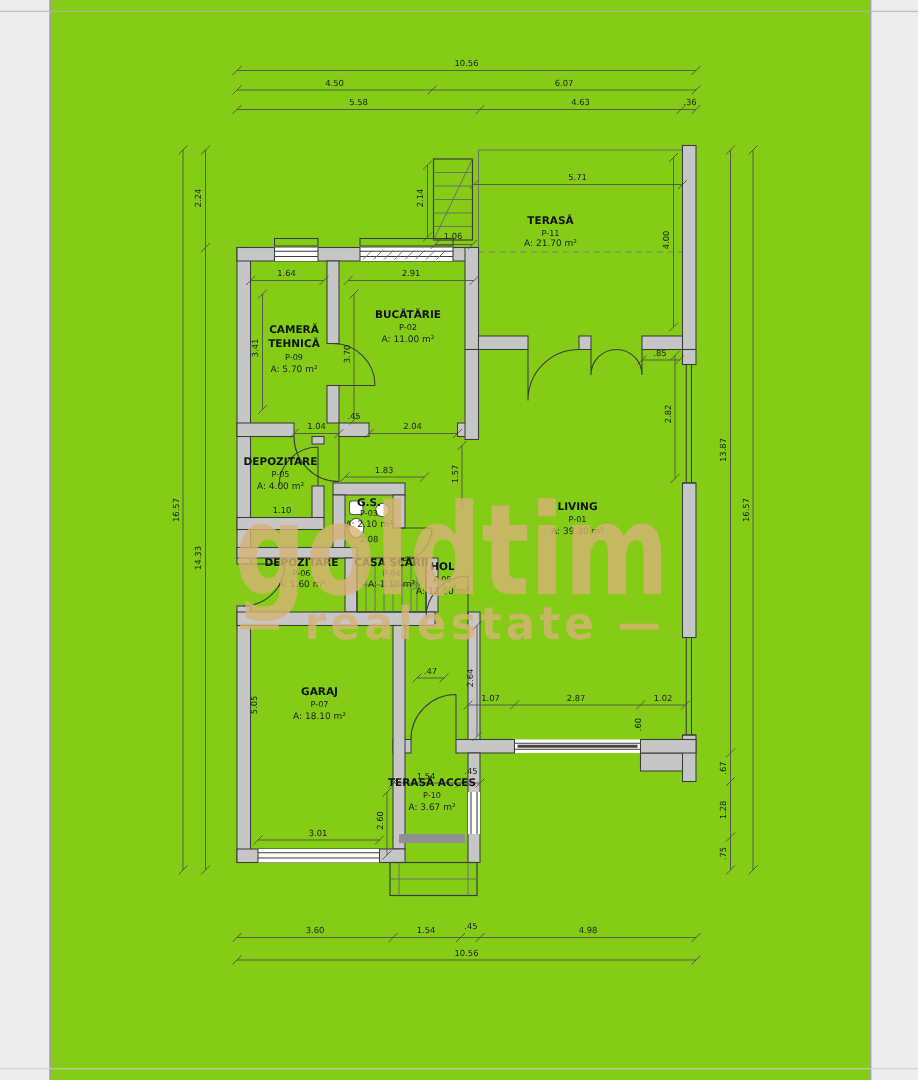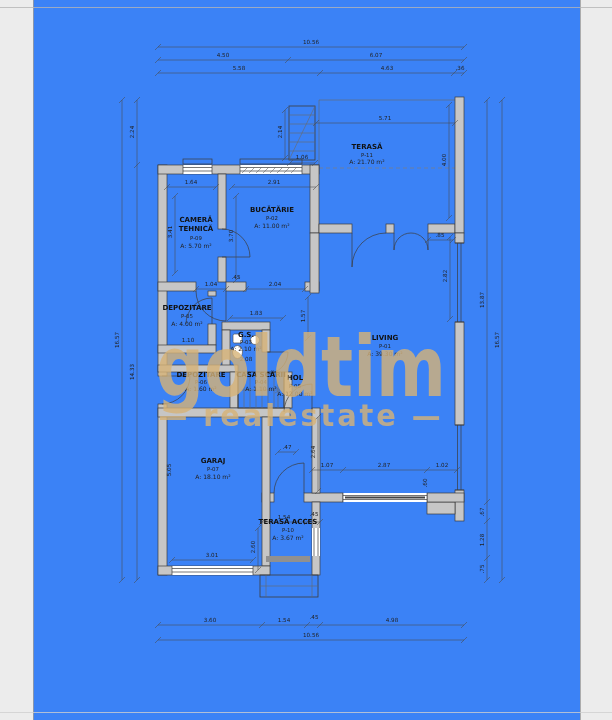--- a/index.html
+++ b/index.html
@@ -1,16 +1,16 @@
 <!DOCTYPE html>
 <html><head>
 <meta charset="utf-8">
 <style>
   html,body{margin:0;padding:0;background:#fff;}
-  .page{position:relative;width:612px;height:720px;background:#3b82f6;overflow:hidden;}
+  .page{position:relative;width:612px;height:720px;background:#84cc16;overflow:hidden;}
   svg text{font-family:"DejaVu Sans","Liberation Sans",sans-serif;}
   .wall{fill:#c6c6c6;stroke:#3c3c3c;stroke-width:.7;}
   .thin{stroke:#3c3c3c;stroke-width:.8;fill:none;}
   .lite{stroke:#6a6a6a;stroke-width:.6;fill:none;}
   .dash{stroke:#808080;stroke-width:.7;fill:none;stroke-dasharray:4 3;}
   .dim{stroke:#4a4a4a;stroke-width:.55;fill:none;}
   .door{stroke:#3c3c3c;stroke-width:.7;fill:none;}
   .winw{fill:#fff;stroke:none;}
   .winl{stroke:#3c3c3c;stroke-width:.7;fill:none;}
   .fixt{stroke:#555;stroke-width:.7;fill:#fff;}

